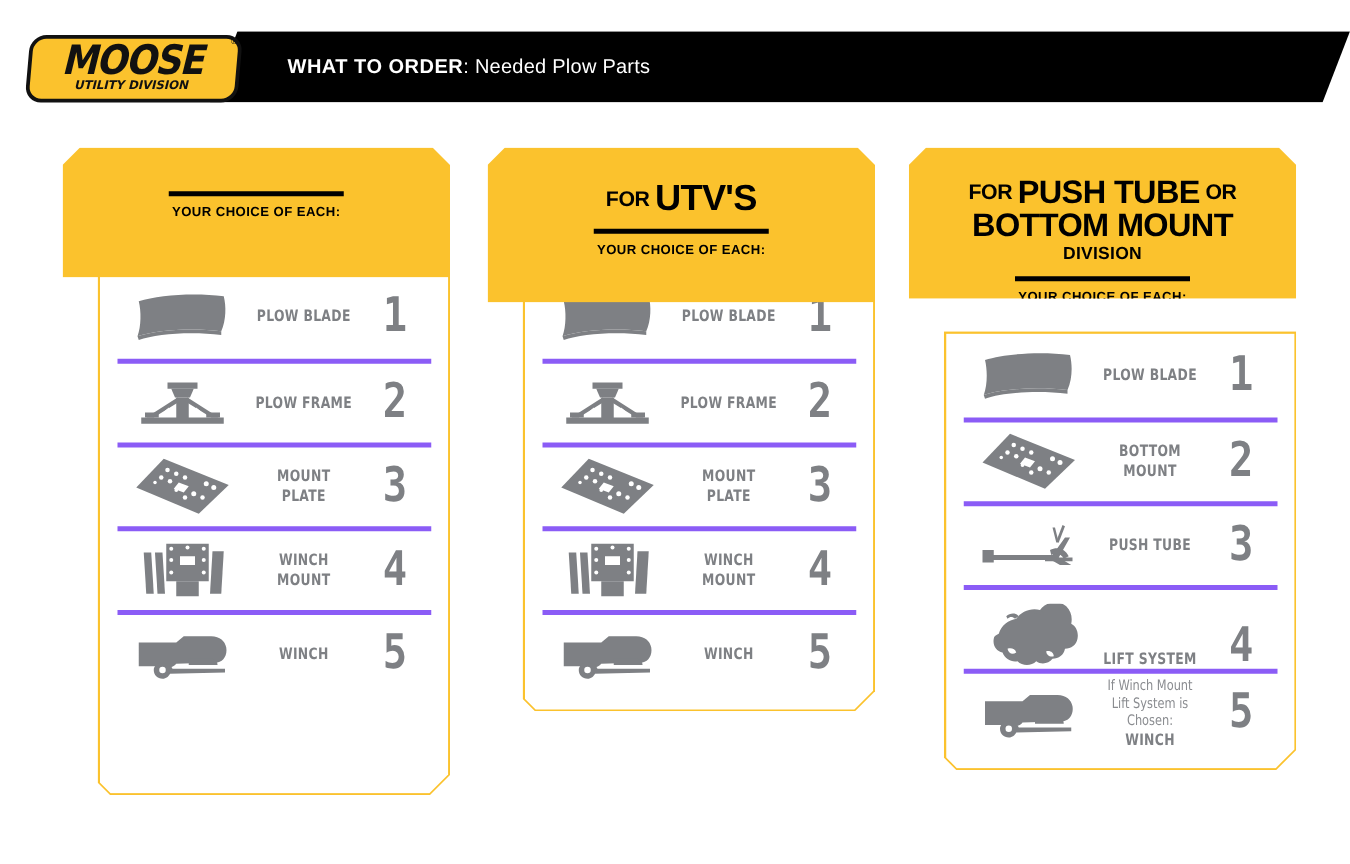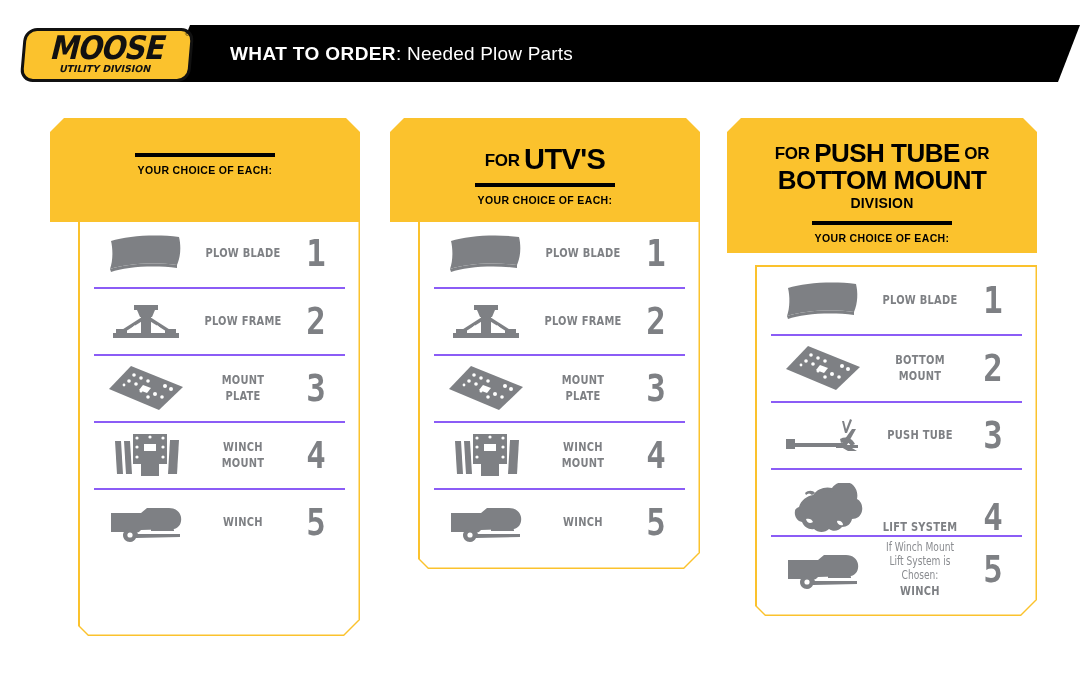--- a/index.html
+++ b/index.html
@@ -18,21 +18,21 @@
   .header-bar {
     position: absolute; left: 168px; top: 0;
     width: 912px; height: 57px;
     background: #000000;
     clip-path: polygon(22px 0, 912px 0, 890px 57px, 0 57px);
   }
   .header-title {
     position: absolute; left: 230px; top: 0;
     height: 52px; line-height: 57px;
     color: #ffffff;
-    font-size: 19px;
+    font-size: 16px;
     letter-spacing: .2px;
     white-space: nowrap;
   }
   .header-title .strong { font-weight: bold; letter-spacing: .4px; }
   .header-title .light  { font-weight: normal; }
 
   
   .logo {
     position: absolute; left: 22px; top: 3px;
     width: 170px; height: 54px;
@@ -129,21 +129,21 @@
   }
   .card-sub {
     font-size: 10.5px; font-weight: bold;
     letter-spacing: .35px; color: #000000;
     margin-top: 7px;
   }
 
   
   .row {
     display: flex; align-items: center;
-    border-top: 2px solid #8b5cf6;
+    border-top: 4px solid #8b5cf6;
     position: relative;
   }
   .row:first-child { border-top: none; }
   .row-icon {
     width: 105px; flex: none;
     display: flex; align-items: center; justify-content: center;
   }
   .row-icon svg { display: block; }
   .row-label {
     flex: 1;
@@ -292,21 +292,21 @@
             <div class="row-icon">
               <svg width="78" height="46" viewBox="0 0 78 46">
                 <use xlink:href="#ic-winch"></use>
               </svg>
             </div>
             <div class="row-label"><span>WINCH</span></div>
             <div class="row-num">5</div>
           </div>
         </div>
       </div>
-      <div class="card-head notch-head-r" style="height: 104px; padding-top: 26px;">
+      <div class="card-head notch-head-r" style="height: 124px; padding-top: 26px;">
         <div class="card-title"><span class="t-small">FOR</span> <span class="t-big">UTV'S</span></div>
         <div class="card-rule" style="width: 140px; margin-top: 9px;"></div>
         <div class="card-sub">YOUR CHOICE OF EACH:</div>
       </div>
     </div>
     <div class="card" style="left: 727px; top: 118px; width: 310px; height: 498px;">
       <div class="card-body notch-body" style="top: 147px; height: 351px;">
         <div class="card-body-inner notch-body-inner">
           <div class="row" style="height: 67px;">
             <div class="row-icon">
@@ -348,21 +348,21 @@
             <div class="row-icon">
               <svg width="78" height="46" viewBox="0 0 78 46">
                 <use xlink:href="#ic-winch"></use>
               </svg>
             </div>
             <div class="row-label"><span class="note">If Winch Mount Lift System is Chosen:</span><span>WINCH</span></div>
             <div class="row-num">5</div>
           </div>
         </div>
       </div>
-      <div class="card-head notch-head-r" style="height: 135px; padding-top: 22px;">
+      <div class="card-head notch-head-r" style="height: 121px; padding-top: 22px;">
         <div class="card-title"><span class="t-small">FOR</span> <span class="t-mid">PUSH TUBE</span> <span class="t-small">OR</span><br><span class="t-mid">BOTTOM MOUNT</span><br><span class="t-sys">DIVISION</span></div>
         <div class="card-rule" style="width: 140px; margin-top: 10px;"></div>
         <div class="card-sub">YOUR CHOICE OF EACH:</div>
       </div>
     </div>
   </div>
 
 <svg width="0" height="0" style="position:absolute" aria-hidden="true">
   <defs>
     <g id="ic-plow-blade">

